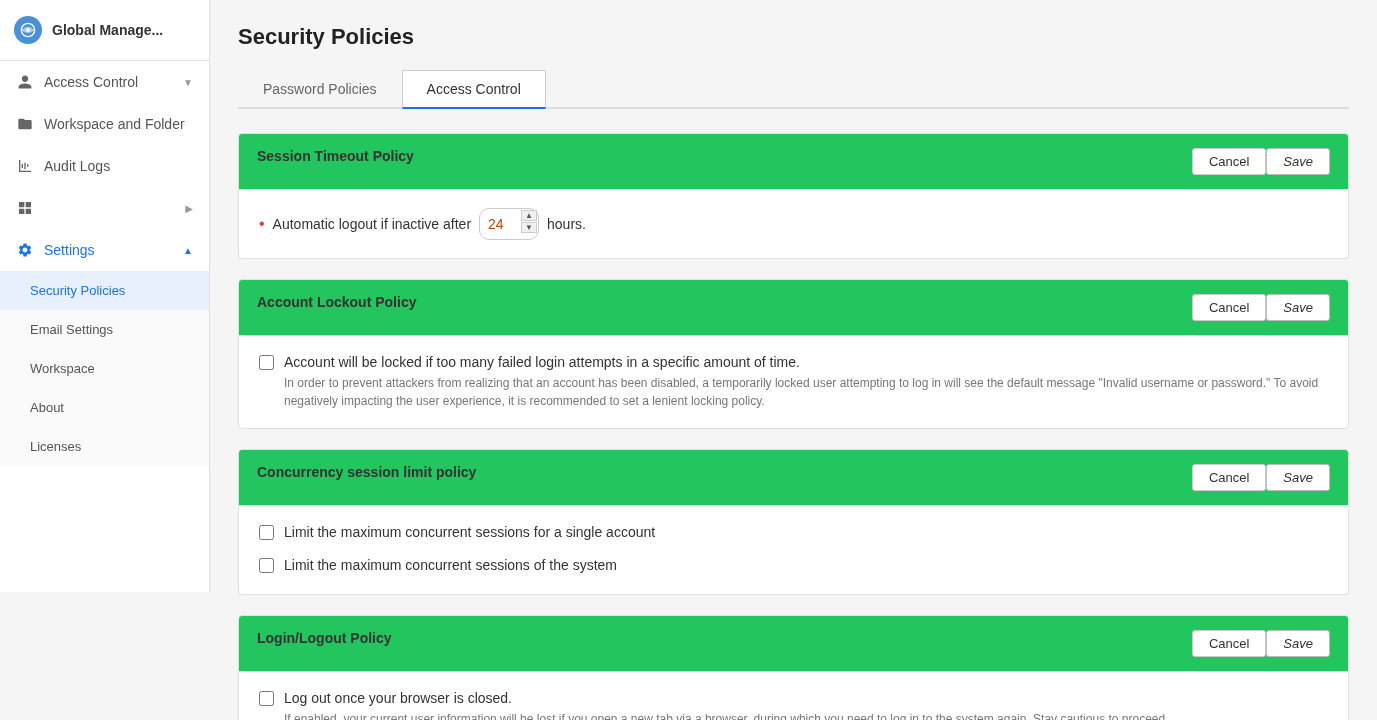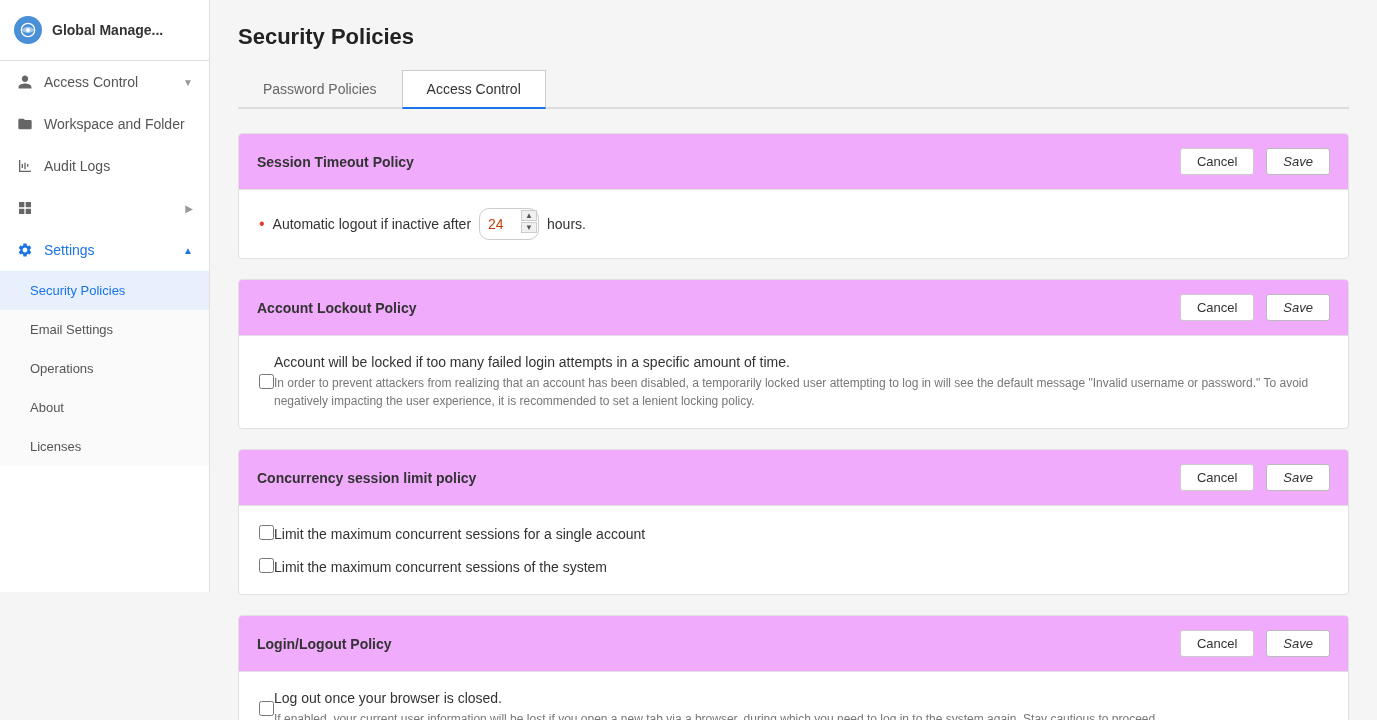--- a/index.html
+++ b/index.html
@@ -109,34 +109,34 @@
     
     .policy-section {
       background: #fff;
       border-radius: 4px;
       margin-bottom: 20px;
       border: 1px solid #e0e0e0;
       overflow: hidden;
     }
     .policy-header {
       display: flex;
-      align-items: center;
+      align-items: flex-start;
       justify-content: space-between;
       padding: 14px 18px;
-      background: #f0abfc;
+      background: #22c55e;
       border-bottom: 1px solid #e0e0e0;
     }
     .policy-header-title {
       font-size: 14px;
       font-weight: 600;
       color: #333;
     }
     .policy-header-actions {
       display: flex;
-      gap: 12px;
+      gap: 0;
       border-radius: 8px;
     }
     .btn {
       padding: 5px 16px;
       border-radius: 3px;
       font-size: 13px;
       cursor: pointer;
       border: 1px solid #ccc;
       background: #fff;
       color: #333;
@@ -194,21 +194,22 @@
       display: flex;
       align-items: center;
       justify-content: center;
       font-size: 8px;
       color: #555;
     }
 
     
     .checkbox-row {
       display: flex;
-      align-items: center;
+      align-items: flex-start;
+      gap: 10px;
       margin-bottom: 14px;
     }
     .checkbox-row:last-child { margin-bottom: 0; }
     .checkbox-wrap {
       margin-top: 1px;
     }
     .checkbox-input {
       width: 15px;
       height: 15px;
       border: 1px solid #aaa;
@@ -298,21 +299,21 @@
   </div>
 
   <div class="sidebar-submenu">
     <div class="sidebar-nav-item active-item">
       <span>Security Policies</span>
     </div>
     <div class="sidebar-nav-item">
       <span>Email Settings</span>
     </div>
     <div class="sidebar-nav-item">
-      <span>Operations</span>
+      <span>Workspace</span>
     </div>
     <div class="sidebar-nav-item">
       <span>About</span>
     </div>
     <div class="sidebar-nav-item">
       <span>Licenses</span>
     </div>
   </div>
 </nav>
 

